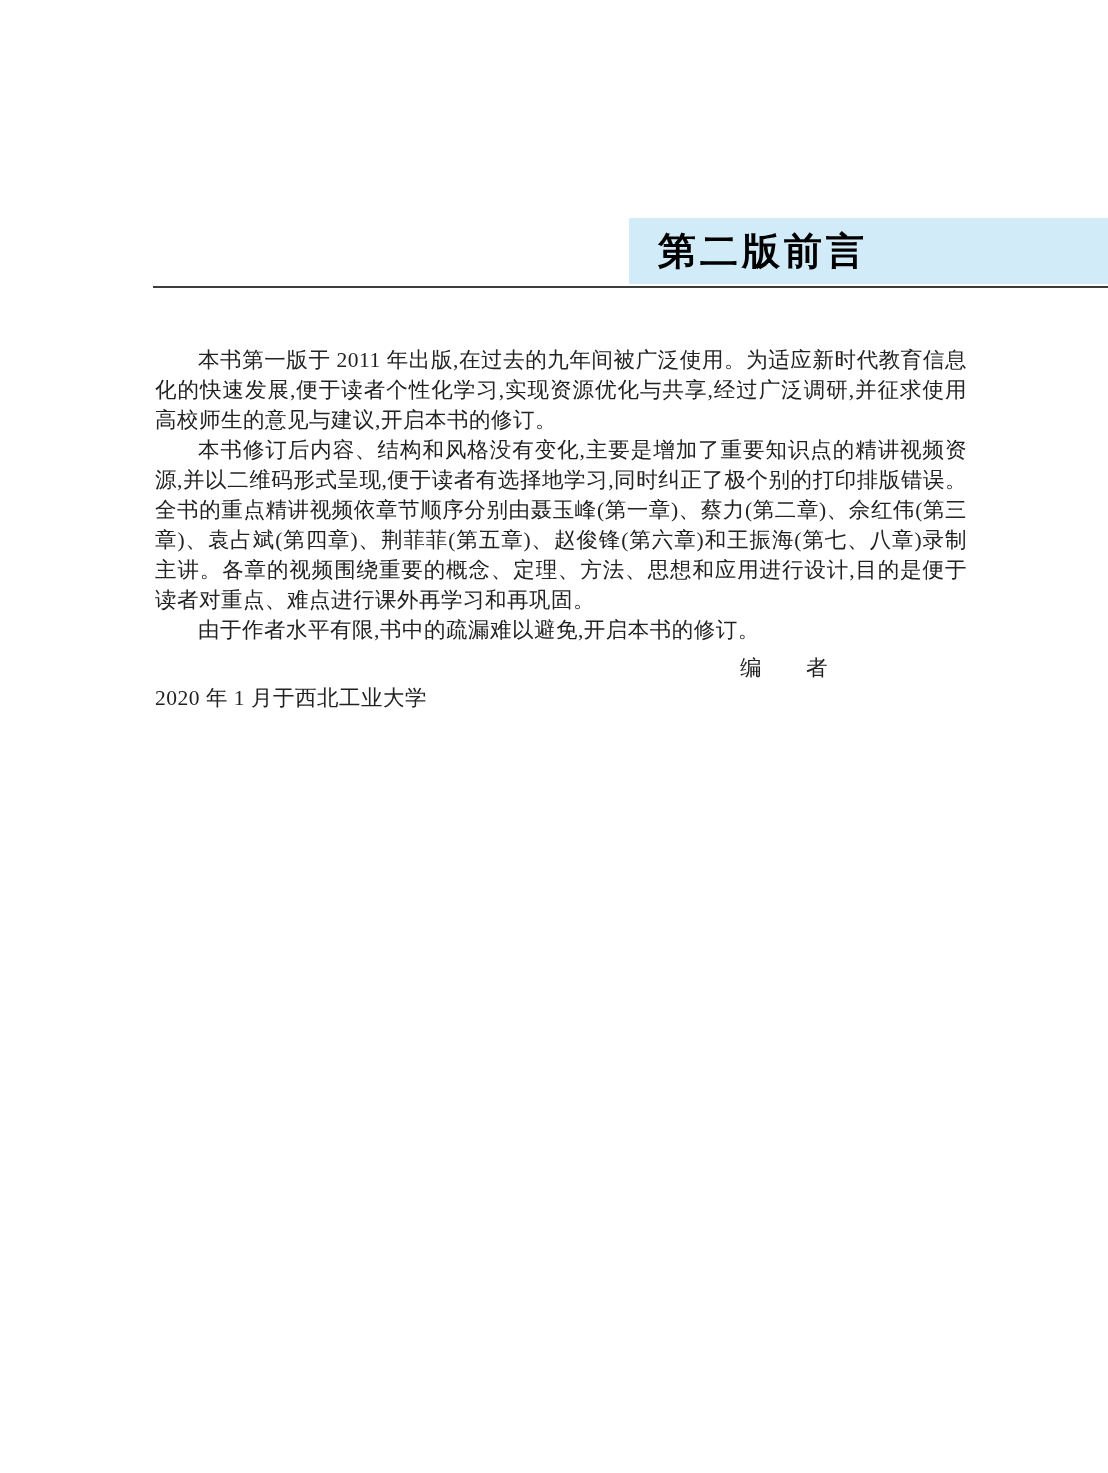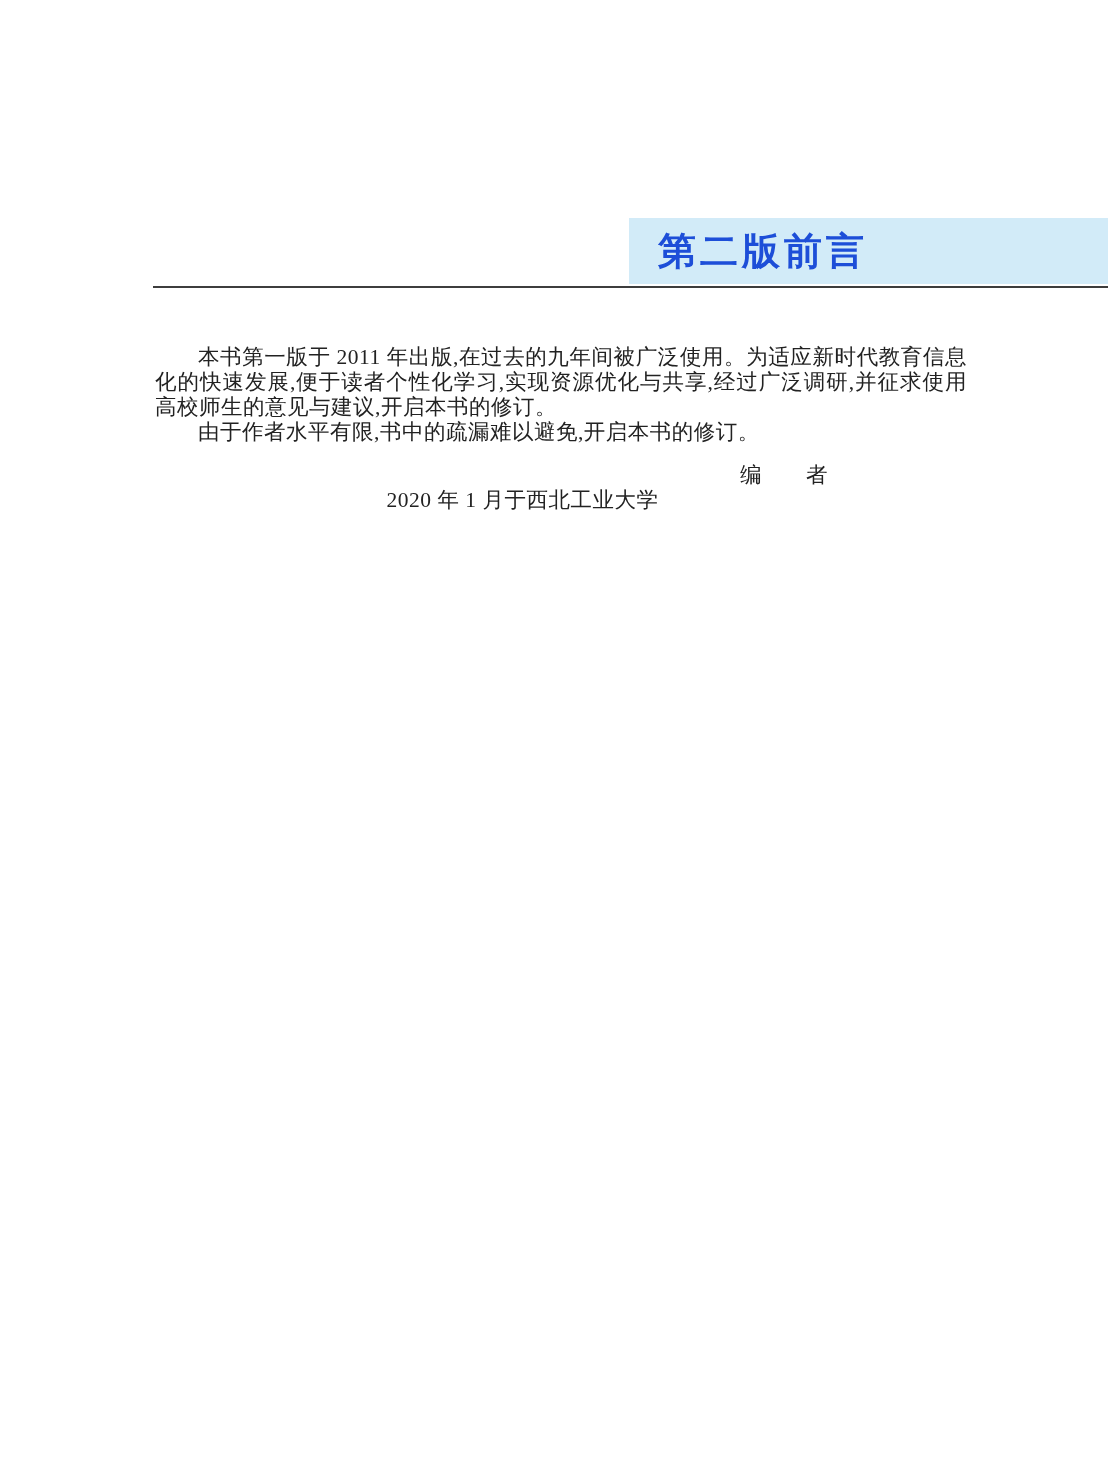--- a/index.html
+++ b/index.html
@@ -23,75 +23,76 @@
     right: 0;
     height: 66px;
     background: #d2ebf8;
     display: flex;
     align-items: center;
   }
   .title-banner .title-text {
     font-family: "Liberation Sans", "DejaVu Sans", sans-serif;
     font-weight: bold;
     font-size: 38px;
-    color: #1d4ed8;
+    color: #000000;
     letter-spacing: 4px;
     padding-left: 29px;
     line-height: 1;
   }
   .header-rule {
     position: absolute;
     left: 153px;
     top: 286px;
     right: 0;
     height: 2px;
     background: #3d3d3d;
   }
   .content {
     position: absolute;
     left: 155px;
     top: 345px;
     width: 812px;
     font-size: 21.5px;
-    line-height: 25px;
+    line-height: 30px;
     text-align: justify;
     letter-spacing: 0.5px;
   }
   .content p {
     margin: 0;
     padding: 0;
     text-indent: 2em;
   }
   .signature {
-    margin-top: 18px;
+    margin-top: 8px;
   }
   .signature .sig-name {
     text-align: right;
     padding-right: 139px;
     text-indent: 0;
   }
   .signature .sig-date {
-    text-align: center;
+    text-align: left;
     padding-right: 77px;
     text-indent: 0;
   }
 </style>
 </head>
 <body>
 
 <div class="page">
 
   <div class="title-banner">
     <span class="title-text">第二版前言</span>
   </div>
 
   <div class="header-rule"></div>
 
   <div class="content">
     <p>本书第一版于 2011 年出版,在过去的九年间被广泛使用。为适应新时代教育信息化的快速发展,便于读者个性化学习,实现资源优化与共享,经过广泛调研,并征求使用高校师生的意见与建议,开启本书的修订。</p>
+    <p>本书修订后内容、结构和风格没有变化,主要是增加了重要知识点的精讲视频资源,并以二维码形式呈现,便于读者有选择地学习,同时纠正了极个别的打印排版错误。全书的重点精讲视频依章节顺序分别由聂玉峰(第一章)、蔡力(第二章)、佘红伟(第三章)、袁占斌(第四章)、荆菲菲(第五章)、赵俊锋(第六章)和王振海(第七、八章)录制主讲。各章的视频围绕重要的概念、定理、方法、思想和应用进行设计,目的是便于读者对重点、难点进行课外再学习和再巩固。</p>
     <p>由于作者水平有限,书中的疏漏难以避免,开启本书的修订。</p>
 
     <div class="signature">
       <p class="sig-name">编　　者</p>
       <p class="sig-date">2020 年 1 月于西北工业大学</p>
     </div>
   </div>
 
 </div>
 

